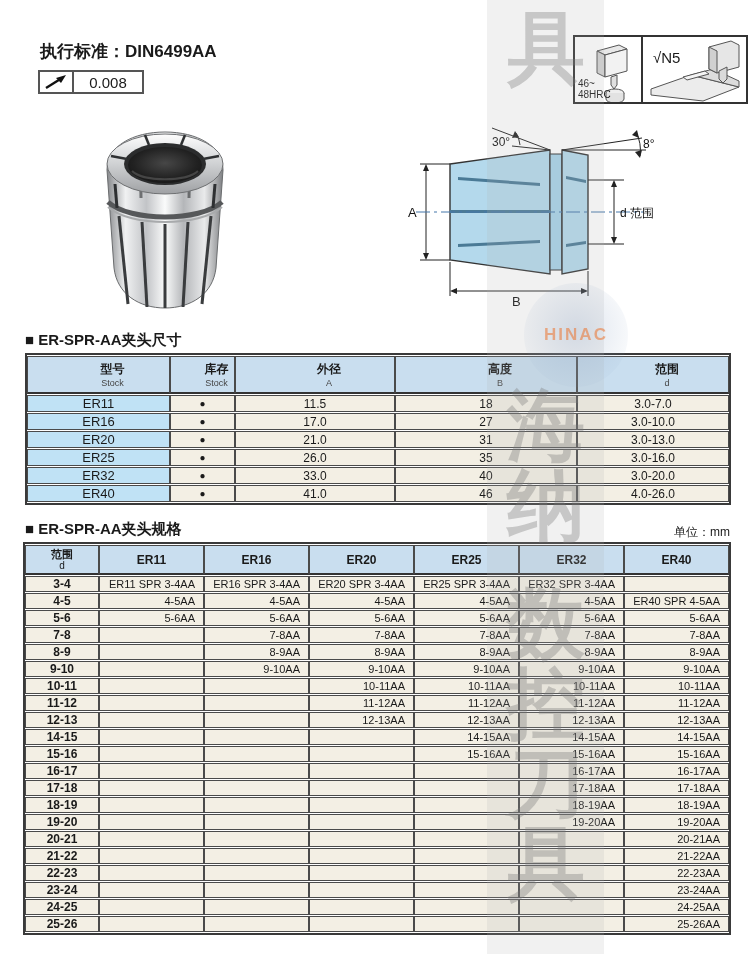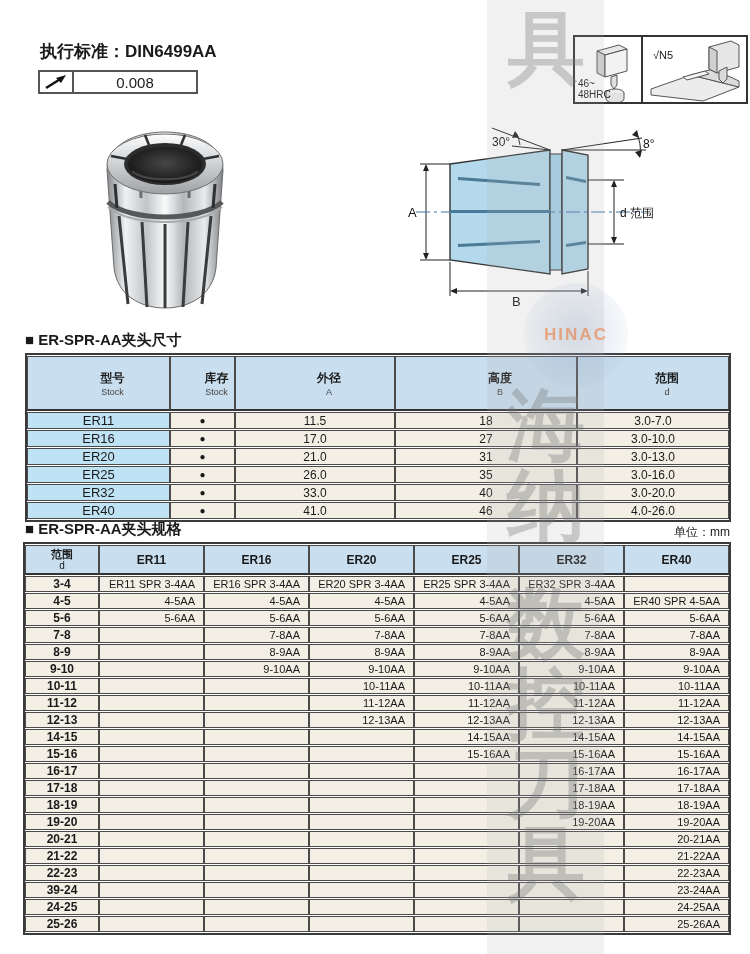--- a/index.html
+++ b/index.html
@@ -16,34 +16,34 @@
              color:rgba(120,120,120,0.35); }
   #seal { position:absolute; left:524px; top:283px; width:104px; height:104px;
           border-radius:50%;
           background:radial-gradient(circle at 50% 45%, rgba(130,155,190,0.28), rgba(130,155,190,0.06) 70%);
           display:flex; align-items:center; justify-content:center; }
   #seal .seal-text { font-size:17px; font-weight:bold; letter-spacing:2px;
           color:rgba(235,115,45,0.55); }
 
   
   #std-label { position:absolute; left:40px; top:40px; font-size:17px; font-weight:bold; }
-  #runout-box { position:absolute; left:38px; top:70px; width:160px; height:24px;
+  #runout-box { position:absolute; left:38px; top:70px; width:106px; height:24px;
                 border:2px solid #555; display:flex; }
   #runout-box .cell-icon { width:34px; border-right:2px solid #555;
                 display:flex; align-items:center; justify-content:center; }
   #runout-box .cell-val { flex:1; display:flex; align-items:center; justify-content:center;
                 font-size:15px; }
 
   
   .mark-box { position:absolute; top:35px; border:2px solid #333; background:#fff; }
   #hardness-box { left:573px; width:81px; height:69px; }
   #surface-box  { left:641px; width:107px; height:69px; }
   .mark-box svg { display:block; }
   .hard-text { position:absolute; left:3px; bottom:2px; font-size:10px; line-height:11px; }
-  .surf-text { position:absolute; left:10px; top:12px; font-size:11px; }
+  .surf-text { position:absolute; left:10px; top:12px; font-size:15px; }
 
   
   #photo { position:absolute; left:85px; top:106px; }
   #diagram { position:absolute; left:400px; top:120px; }
 
   
   .sec-title { position:absolute; font-size:15px; font-weight:bold; }
   #sec1-title { left:25px; top:331px; }
   #sec2-title { left:25px; top:520px; }
   #unit-label { position:absolute; right:20px; top:524px; font-size:12px; }
@@ -53,21 +53,21 @@
 
   
   .tbl-wrap { position:absolute; border:2px solid #3a3a3a; background:#fff; z-index:1; }
   #t1-wrap { left:25px; top:353px; width:706px; }
   #t2-wrap { left:23px; top:542px; width:708px; }
   table { border-collapse:separate; border-spacing:0 1px; width:100%; table-layout:fixed; }
   th, td { border:1px solid #4a4a4a; text-align:center; vertical-align:middle;
            overflow:hidden; white-space:nowrap; }
   thead th { background:rgba(198,220,238,0.95); font-weight:normal; }
   
-  #t1 thead th { height:55px; border-bottom:2px solid #333;padding-left:28px; }
+  #t1 thead th { height:38px; border-bottom:2px solid #333;padding-left:28px; }
   #t1 .h-cn { display:block; font-size:12px; font-weight:bold; }
   #t1 .h-en { display:block; font-size:9px; color:#444; }
   #t1 td { height:14px; font-size:12px; background:rgba(242,238,226,0.93); }
   #t1 td.t1-model { background:rgba(189,224,244,0.95); font-size:13px; }
   #t1 td.t1-stock { font-size:10px; }
   
   #t2 thead th { height:30px; font-size:12px; font-weight:bold; border-bottom:2px solid #333; }
   #t2 thead th .h-cn { display:block; font-size:11px; line-height:12px; }
   #t2 thead th .h-en { display:block; font-size:10px; line-height:11px; font-weight:normal; }
   #t2 td { height:13px; font-size:11px; background:rgba(242,238,226,0.93); }
@@ -483,21 +483,21 @@
           <tr>
             <td class="t2-range">22-23</td>
             <td class="t2-val"></td>
             <td class="t2-val"></td>
             <td class="t2-val"></td>
             <td class="t2-val"></td>
             <td class="t2-val"></td>
             <td class="t2-val">22-23AA</td>
           </tr>
           <tr>
-            <td class="t2-range">39-24</td>
+            <td class="t2-range">23-24</td>
             <td class="t2-val"></td>
             <td class="t2-val"></td>
             <td class="t2-val"></td>
             <td class="t2-val"></td>
             <td class="t2-val"></td>
             <td class="t2-val">23-24AA</td>
           </tr>
           <tr>
             <td class="t2-range">24-25</td>
             <td class="t2-val"></td>

